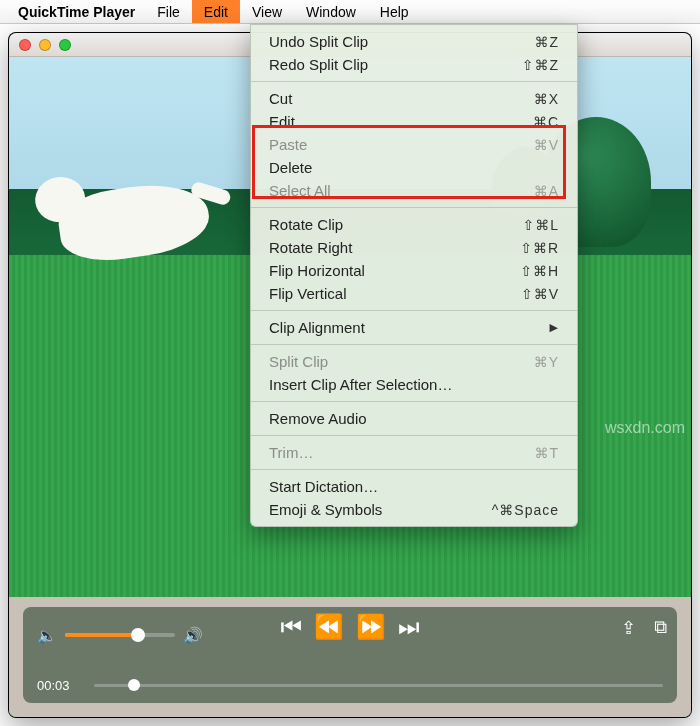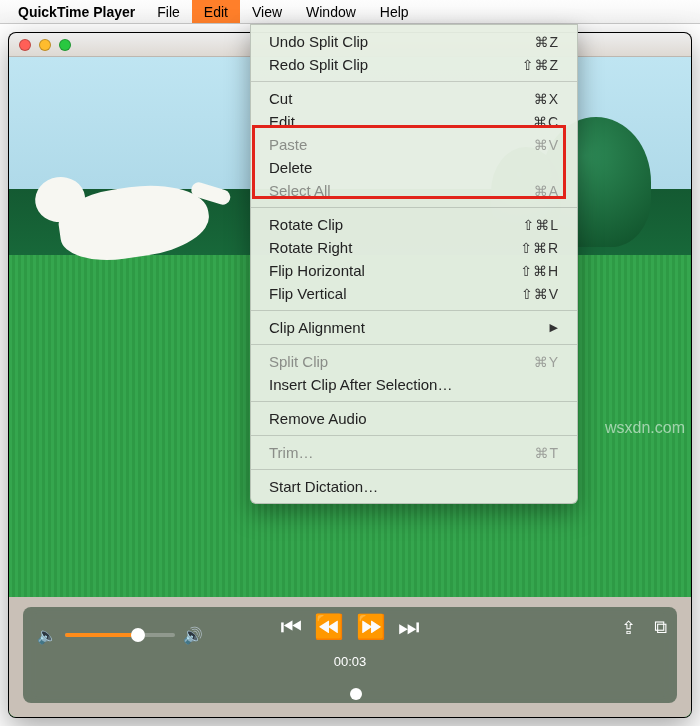--- a/index.html
+++ b/index.html
@@ -45,21 +45,21 @@
 
   
   .controls{position:absolute;left:14px;right:14px;bottom:14px;height:96px;background:rgba(30,60,40,.55);border-radius:8px;backdrop-filter:blur(6px);color:#fff;padding:8px 14px;}
   .vol-row{display:flex;align-items:center;gap:8px;height:40px;}
   .vol-ico{font-size:16px;}
   .vol-track{width:110px;height:4px;background:rgba(255,255,255,.25);border-radius:2px;position:relative;}
   .vol-fill{position:absolute;left:0;top:0;height:100%;width:62%;background:#ff8c1a;border-radius:2px;}
   .vol-knob{position:absolute;left:60%;top:-5px;width:14px;height:14px;background:#fff;border-radius:50%;}
   .center-controls{position:absolute;left:50%;top:6px;transform:translateX(-50%);display:flex;gap:12px;align-items:center;font-size:24px;}
   .right-controls{position:absolute;right:10px;top:10px;display:flex;gap:18px;font-size:18px;}
-  .time-row{position:absolute;left:14px;right:14px;bottom:10px;display:flex;align-items:center;gap:24px;font-size:13px;flex-direction:column;}
+  .time-row{position:absolute;left:14px;right:14px;bottom:10px;display:flex;align-items:center;gap:24px;font-size:13px;}
   .scrub{flex:1;height:3px;background:rgba(255,255,255,.25);border-radius:2px;position:relative;}
   .scrub-knob{position:absolute;left:6%;top:-5px;width:12px;height:12px;border-radius:50%;background:#fff;}
 
   .watermark{position:absolute;right:6px;bottom:280px;font-size:16px;color:rgba(255,255,255,.55);writing-mode:horizontal-tb;z-index:2;}
 </style>
 </head>
 <body>
 
 <div class="menubar">
   <div class="app">QuickTime Player</div>
@@ -184,15 +184,19 @@
     <div class="sep"></div>
     <div class="row disabled">
       <span>Trim…</span>
       <span class="sc">⌘T</span>
     </div>
     <div class="sep"></div>
     <div class="row">
       <span>Start Dictation…</span>
       <span class="sc"></span>
     </div>
+    <div class="row">
+      <span>Emoji &amp; Symbols</span>
+      <span class="sc">^⌘Space</span>
+    </div>
   </div>
 
 <div class="highlight-box"></div>
 
 </body></html>

